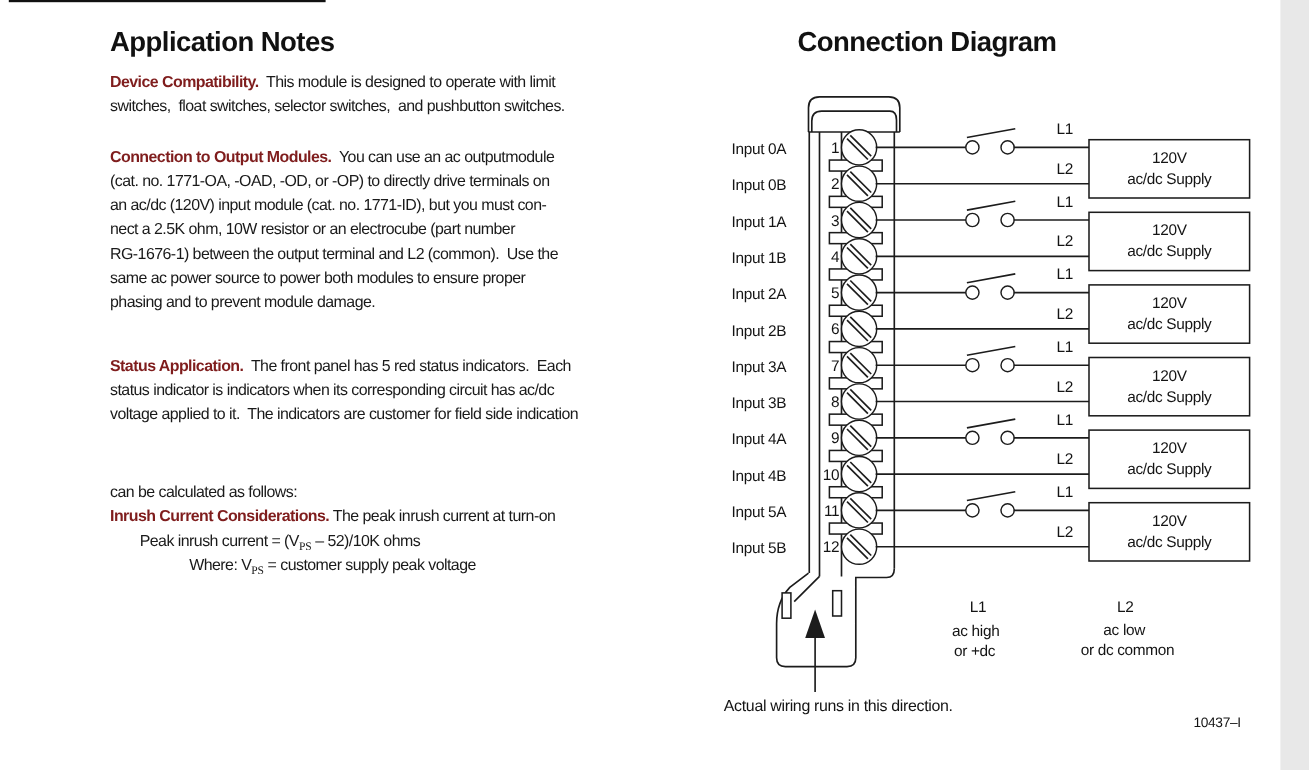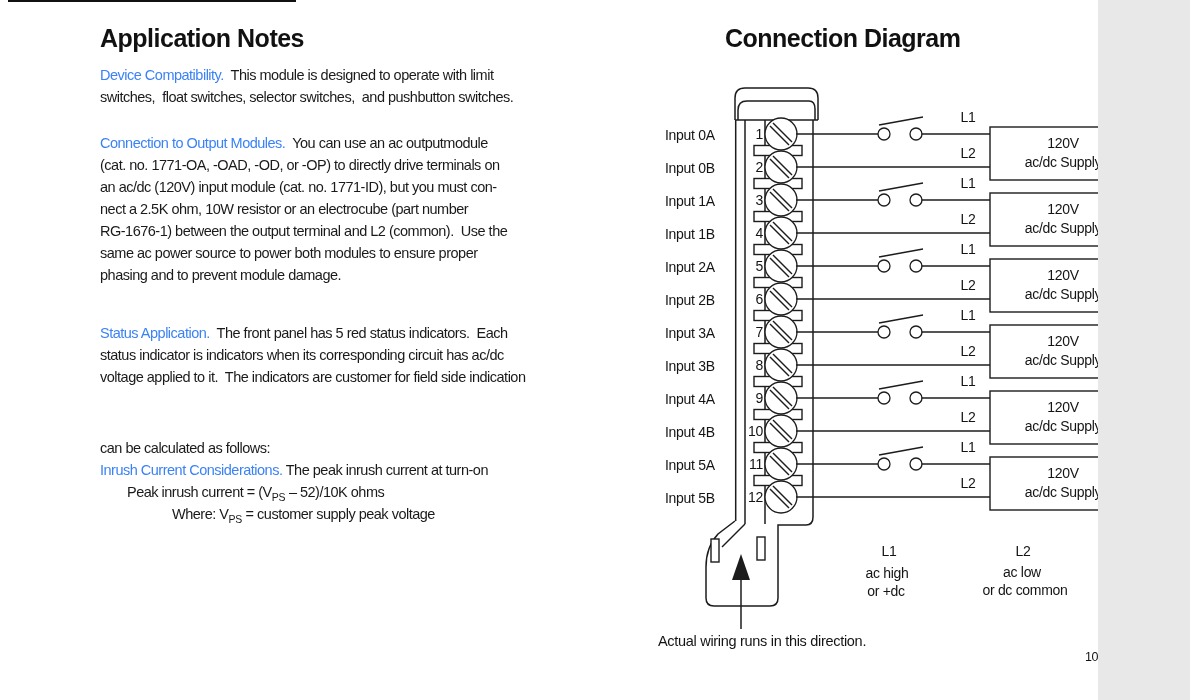--- a/index.html
+++ b/index.html
@@ -1,29 +1,29 @@
 <!DOCTYPE html>
 <html><head>
 <meta charset="utf-8">
 <style>
   html,body{margin:0;padding:0;background:#e8e8e8;}
   .page{
-    position:relative;width:1060px;height:700px;background:#ffffff;
-    font-family:"Liberation Sans", sans-serif;color:#161616;overflow:hidden;padding-left:38px;
+    position:relative;width:1164px;height:700px;background:#ffffff;
+    font-family:"Liberation Sans", sans-serif;color:#161616;overflow:hidden;
   }
   .topline{position:absolute;left:8px;top:0;width:288px;height:2px;background:#111;}
   h1,h2{position:absolute;margin:0;font-size:25px;font-weight:bold;letter-spacing:-0.5px;color:#111;}
   h1{left:100px;top:24px;}
   h2{left:725px;top:24px;}
   .para{position:absolute;left:100px;width:545px;}
   .line{white-space:pre;font-size:14.5px;letter-spacing:-0.5px;line-height:22px;height:22px;color:#1a1a1a;}
-  .line b{font-weight:normal;color:#3b82f6;}
+  .line b{font-weight:bold;color:#7f1d1d;}
   .indent1{padding-left:27px;}
   .indent2{padding-left:72px;}
-  sub{font-size:10.5px;letter-spacing:-0.2px;}
+  sub{font-size:10.5px;letter-spacing:-0.2px;font-family:Liberation Serif, serif;}
   .diagram{position:absolute;left:650px;top:80px;width:540px;height:600px;}
   .diagram path,.diagram line,.diagram circle{stroke:#1c1c1c;fill:none;stroke-width:1.5px;}
   .diagram circle{stroke-width:1.3px;fill:#ffffff;}
   .diagram rect{stroke:#1c1c1c;fill:#ffffff;stroke-width:1.4px;}
   .diagram polygon{fill:#1c1c1c;stroke:none;}
   .diagram text{fill:#141414;stroke:none;font-size:14px;letter-spacing:-0.3px;font-family:"Liberation Sans", sans-serif;}
   .diagram text.cap{font-size:14.5px;}
   .diagram text.fig{font-size:12.5px;}
 </style>
 </head>

